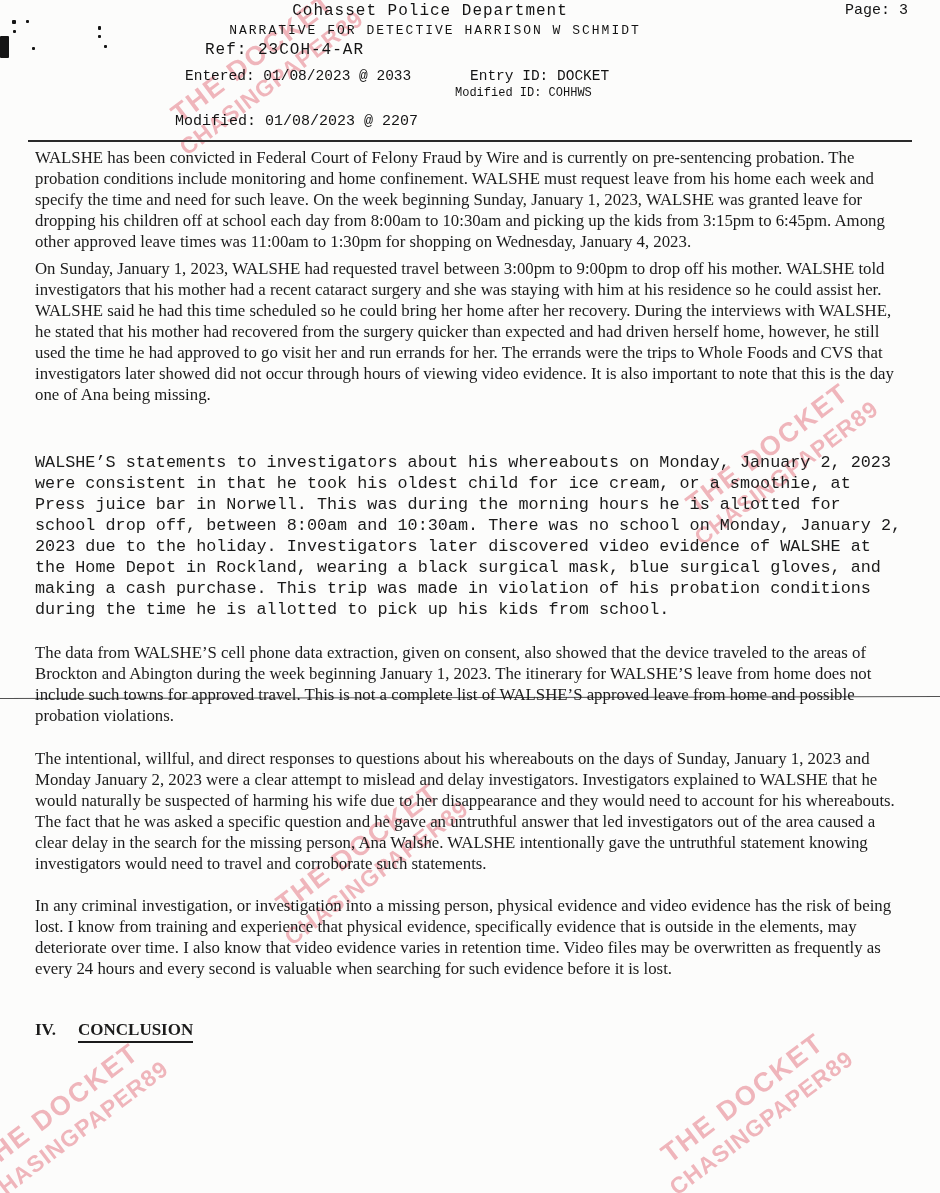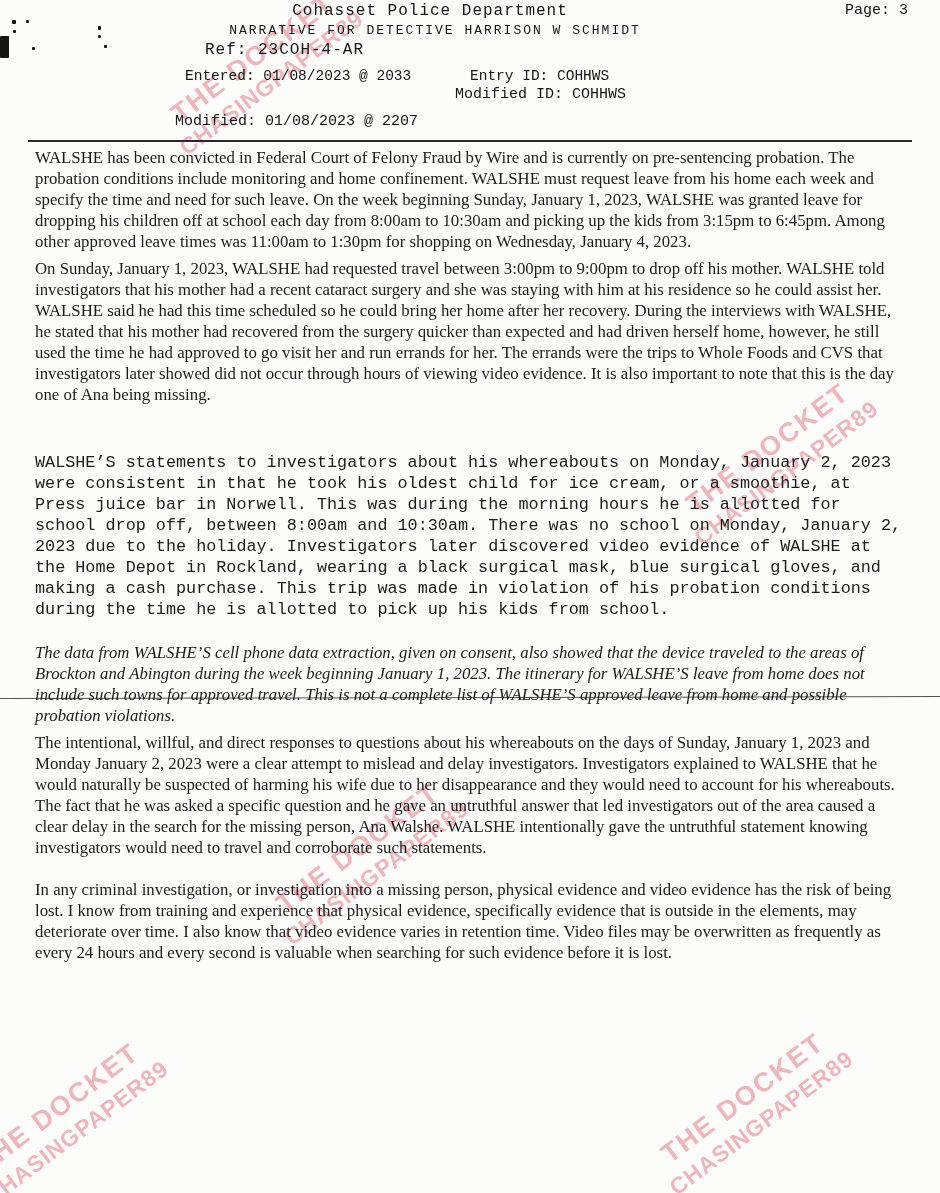--- a/index.html
+++ b/index.html
@@ -19,32 +19,32 @@
             font-family: "Liberation Mono", monospace; font-weight: normal; color: #141414; }
   .hdr-dept { position: absolute; top: 2px; left: 0; width: 100%; text-align: center;
               transform: translateX(-40px); font-size: 16px; letter-spacing: 1px; }
   .hdr-page { position: absolute; top: 2px; right: 32px; font-size: 15px; }
   .hdr-narrative { position: absolute; top: 23px; left: 0; width: 100%; text-align: center;
                    transform: translateX(-35px); font-size: 13px; letter-spacing: 2px; }
   .hdr-ref { position: absolute; top: 41px; left: 205px; font-size: 16px; letter-spacing: 1px; }
   .hdr-entered  { position: absolute; top: 68px; left: 185px; font-size: 14.5px; }
   .hdr-entryid  { position: absolute; top: 68px; left: 470px; font-size: 14.5px; }
   .hdr-modified { position: absolute; top: 86px; left: 175px; font-size: 15px; margin-top: 27px; }
-  .hdr-modid    { position: absolute; top: 86px; left: 455px; font-size: 15px; }
+  .hdr-modid    { position: absolute; top: 86px; left: 455px; font-size: 12px; }
   .hdr-rule { position: absolute; top: 140px; left: 28px; right: 28px; height: 0;
               border-top: 2px solid #2a2a2a; }
 
   
   .body-text { position: absolute; top: 147px; left: 35px; width: 873px;
                font-size: 16.8px; line-height: 21px; text-align: left; }
   .para { margin: 0; }
   .para.p0 { margin-bottom: 6px; }
   .para.p1 { margin-bottom: 47px; }
   .para.p2 { margin-bottom: 22px; font-family: Liberation Mono, monospace; }
-  .para.p3 { margin-bottom: 6px; font-style: italic; }
+  .para.p3 { margin-bottom: 22px; }
   .para.p4 { margin-bottom: 21px; }
   .para.p5 { margin-bottom: 0; }
 
   .conclusion-line { margin-top: 40px; font-weight: bold; font-size: 17px; }
   .conclusion-num { display: inline-block; width: 43px; }
   .conclusion-title { display: inline-block; border-bottom: 2px solid #1b1b1b; padding-bottom: 1px; }
 
   
   .strike-line { position: absolute; top: 697px; left: 0; width: 940px; height: 0;
                  border-top: 1.5px solid rgba(25,25,25,0.75); transform: rotate(-0.12deg); }
@@ -107,31 +107,34 @@
   <div class="artifact a-d5"></div>
   <div class="artifact a-d6"></div>
   <div class="artifact a-d7"></div>
 
   <div class="header">
     <div class="hdr-dept">Cohasset Police Department</div>
     <div class="hdr-page">Page: 3</div>
     <div class="hdr-narrative">NARRATIVE FOR DETECTIVE HARRISON W SCHMIDT</div>
     <div class="hdr-ref">Ref: 23COH-4-AR</div>
     <div class="hdr-entered">Entered: 01/08/2023 @ 2033</div>
-    <div class="hdr-entryid">Entry ID: COHHWS</div>
+    <div class="hdr-entryid">Entry ID: DOCKET</div>
     <div class="hdr-modified">Modified: 01/08/2023 @ 2207</div>
     <div class="hdr-modid">Modified ID: COHHWS</div>
     <div class="hdr-rule"></div>
   </div>
 
   <div class="body-text">
     <p class="para p0">WALSHE has been convicted in Federal Court of Felony Fraud by Wire and is currently on pre-sentencing probation. The probation conditions include monitoring and home confinement. WALSHE must request leave from his home each week and specify the time and need for such leave. On the week beginning Sunday, January 1, 2023, WALSHE was granted leave for dropping his children off at school each day from 8:00am to 10:30am and picking up the kids from 3:15pm to 6:45pm. Among other approved leave times was 11:00am to 1:30pm for shopping on Wednesday, January 4, 2023.</p>
     <p class="para p1">On Sunday, January 1, 2023, WALSHE had requested travel between 3:00pm to 9:00pm to drop off his mother. WALSHE told investigators that his mother had a recent cataract surgery and she was staying with him at his residence so he could assist her. WALSHE said he had this time scheduled so he could bring her home after her recovery. During the interviews with WALSHE, he stated that his mother had recovered from the surgery quicker than expected and had driven herself home, however, he still used the time he had approved to go visit her and run errands for her. The errands were the trips to Whole Foods and CVS that investigators later showed did not occur through hours of viewing video evidence. It is also important to note that this is the day one of Ana being missing.</p>
     <p class="para p2">WALSHE’S statements to investigators about his whereabouts on Monday, January 2, 2023 were consistent in that he took his oldest child for ice cream, or a smoothie, at Press juice bar in Norwell. This was during the morning hours he is allotted for school drop off, between 8:00am and 10:30am. There was no school on Monday, January 2, 2023 due to the holiday. Investigators later discovered video evidence of WALSHE at the Home Depot in Rockland, wearing a black surgical mask, blue surgical gloves, and making a cash purchase. This trip was made in violation of his probation conditions during the time he is allotted to pick up his kids from school.</p>
     <p class="para p3">The data from WALSHE’S cell phone data extraction, given on consent, also showed that the device traveled to the areas of Brockton and Abington during the week beginning January 1, 2023. The itinerary for WALSHE’S leave from home does not include such towns for approved travel. This is not a complete list of WALSHE’S approved leave from home and possible probation violations.</p>
     <p class="para p4">The intentional, willful, and direct responses to questions about his whereabouts on the days of Sunday, January 1, 2023 and Monday January 2, 2023 were a clear attempt to mislead and delay investigators. Investigators explained to WALSHE that he would naturally be suspected of harming his wife due to her disappearance and they would need to account for his whereabouts. The fact that he was asked a specific question and he gave an untruthful answer that led investigators out of the area caused a clear delay in the search for the missing person, Ana Walshe. WALSHE intentionally gave the untruthful statement knowing investigators would need to travel and corroborate such statements.</p>
     <p class="para p5">In any criminal investigation, or investigation into a missing person, physical evidence and video evidence has the risk of being lost. I know from training and experience that physical evidence, specifically evidence that is outside in the elements, may deteriorate over time. I also know that video evidence varies in retention time. Video files may be overwritten as frequently as every 24 hours and every second is valuable when searching for such evidence before it is lost.</p>
 
+    <div class="conclusion-line">
+      <span class="conclusion-num">IV.</span><span class="conclusion-title">CONCLUSION</span>
+    </div>
   </div>
 
   <div class="strike-line"></div>
 
 </div>
 
 </body></html>

